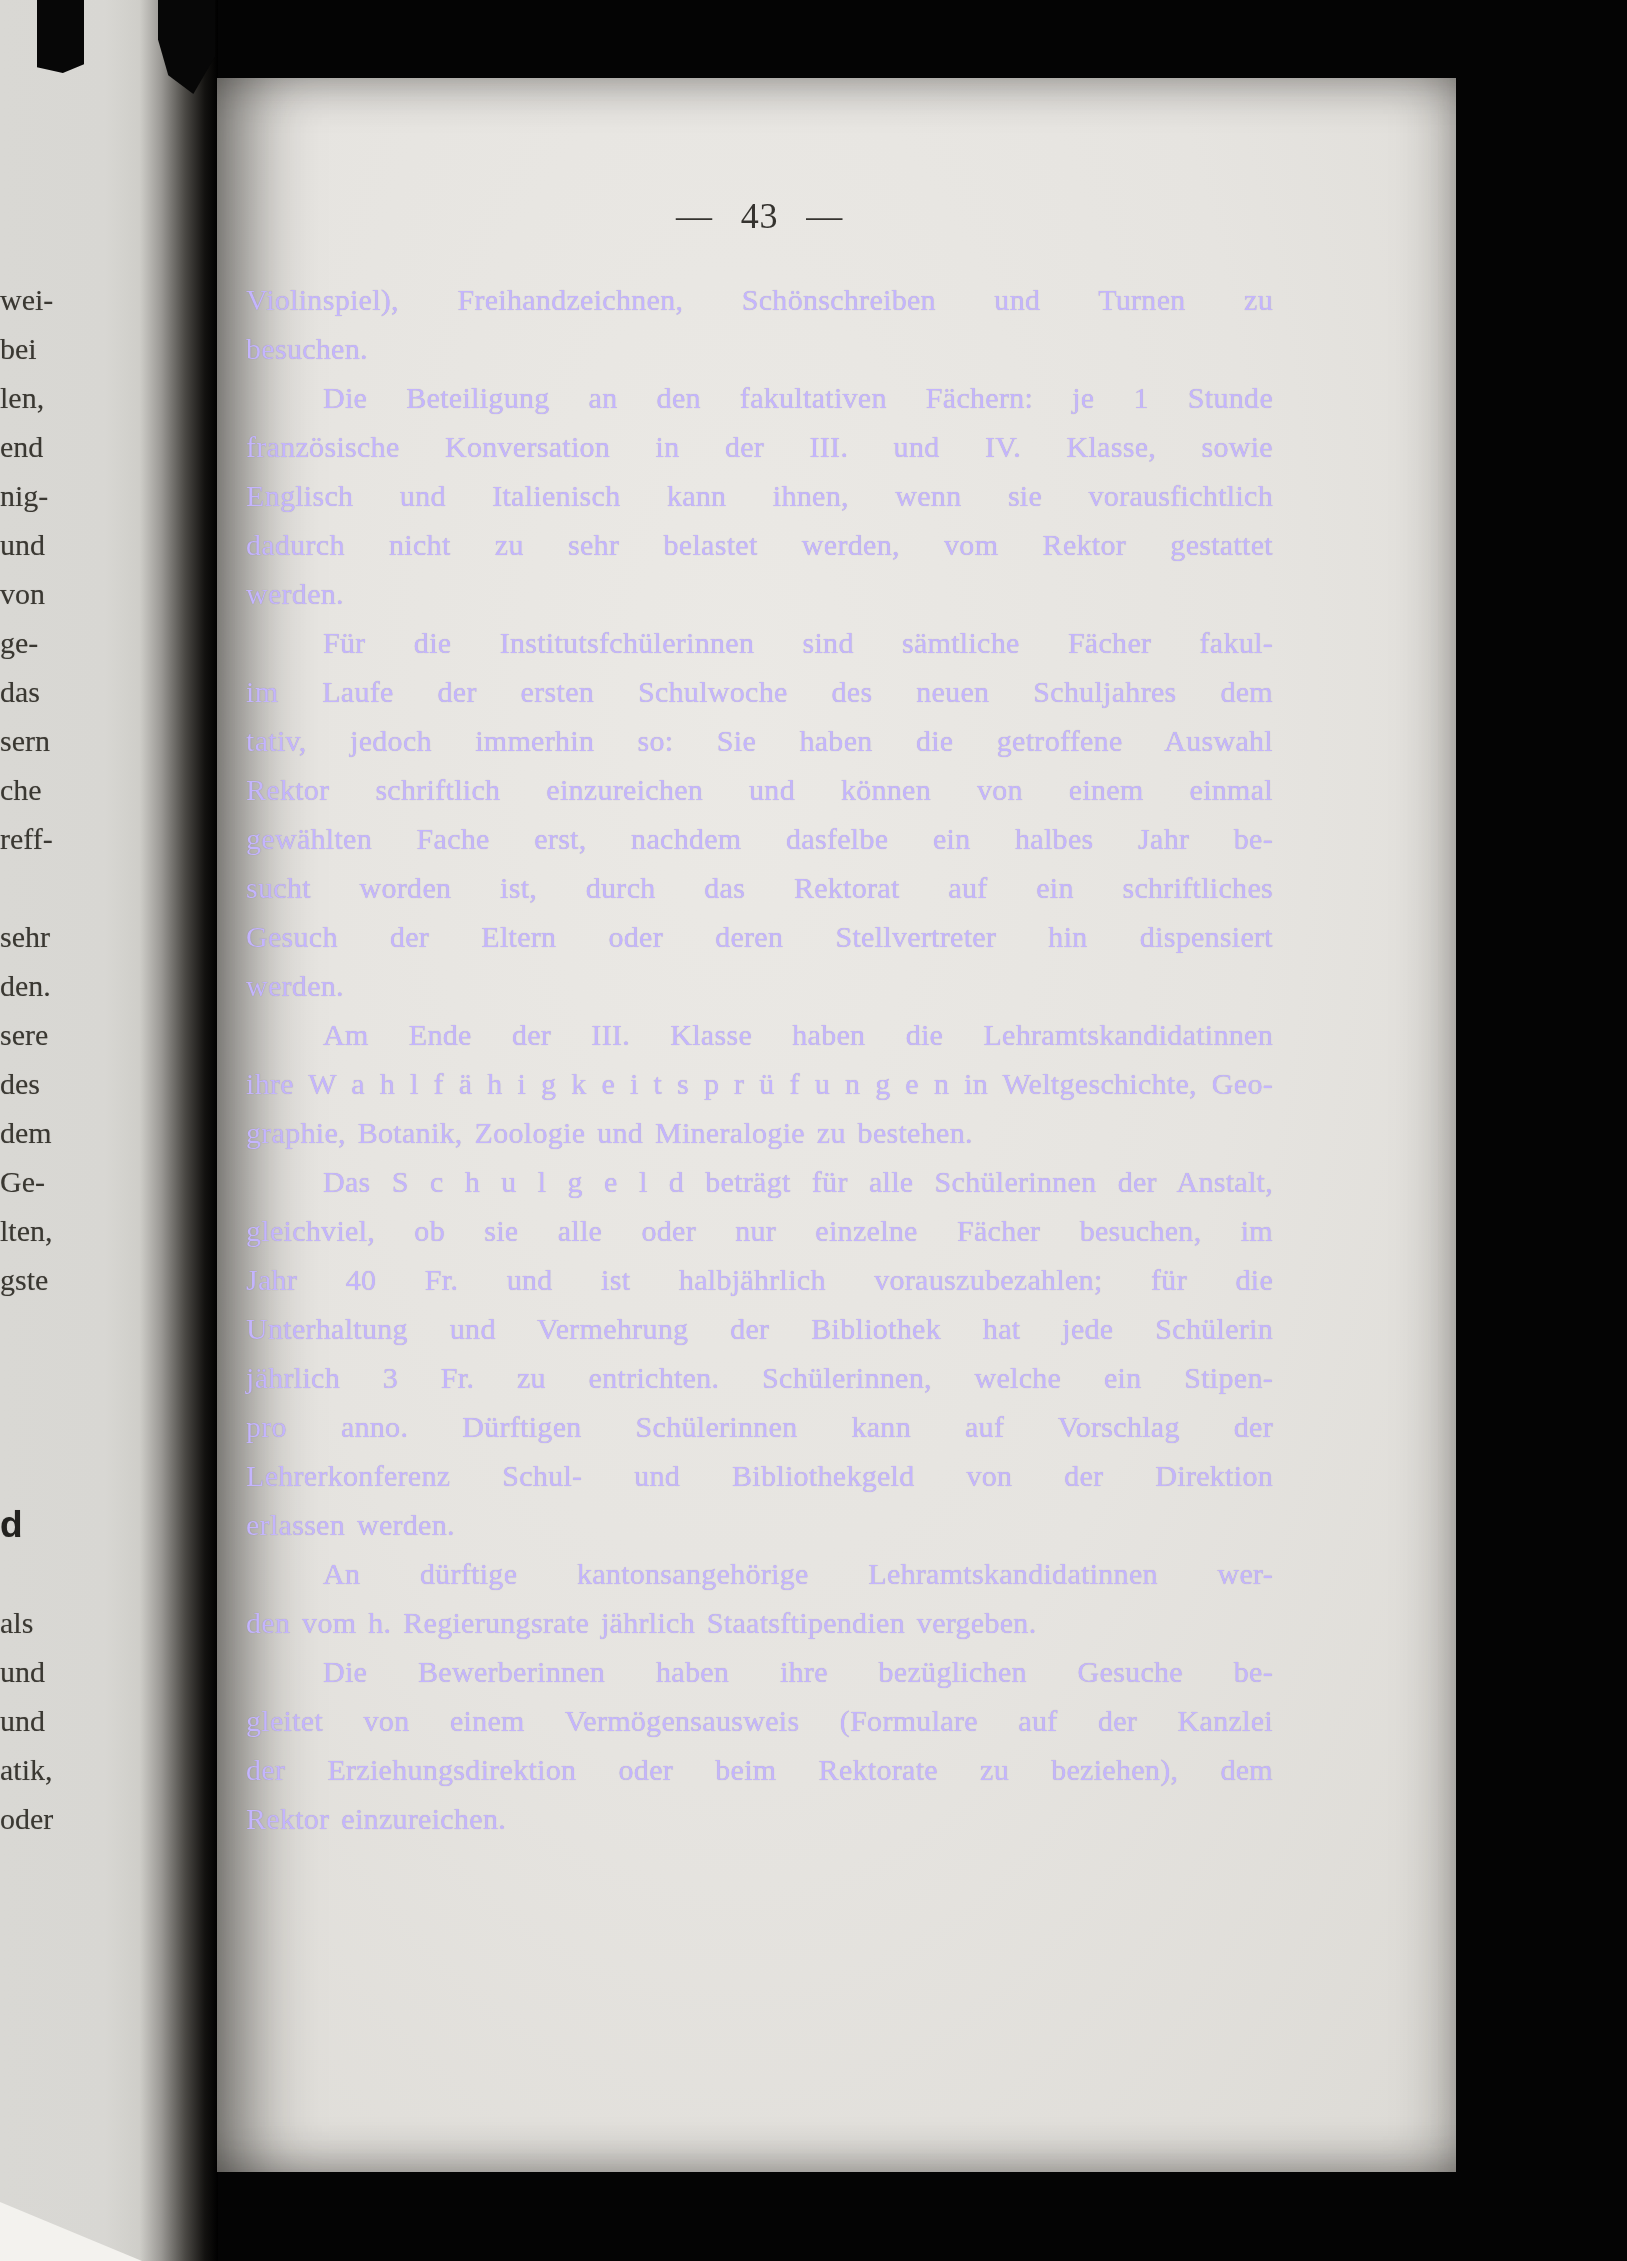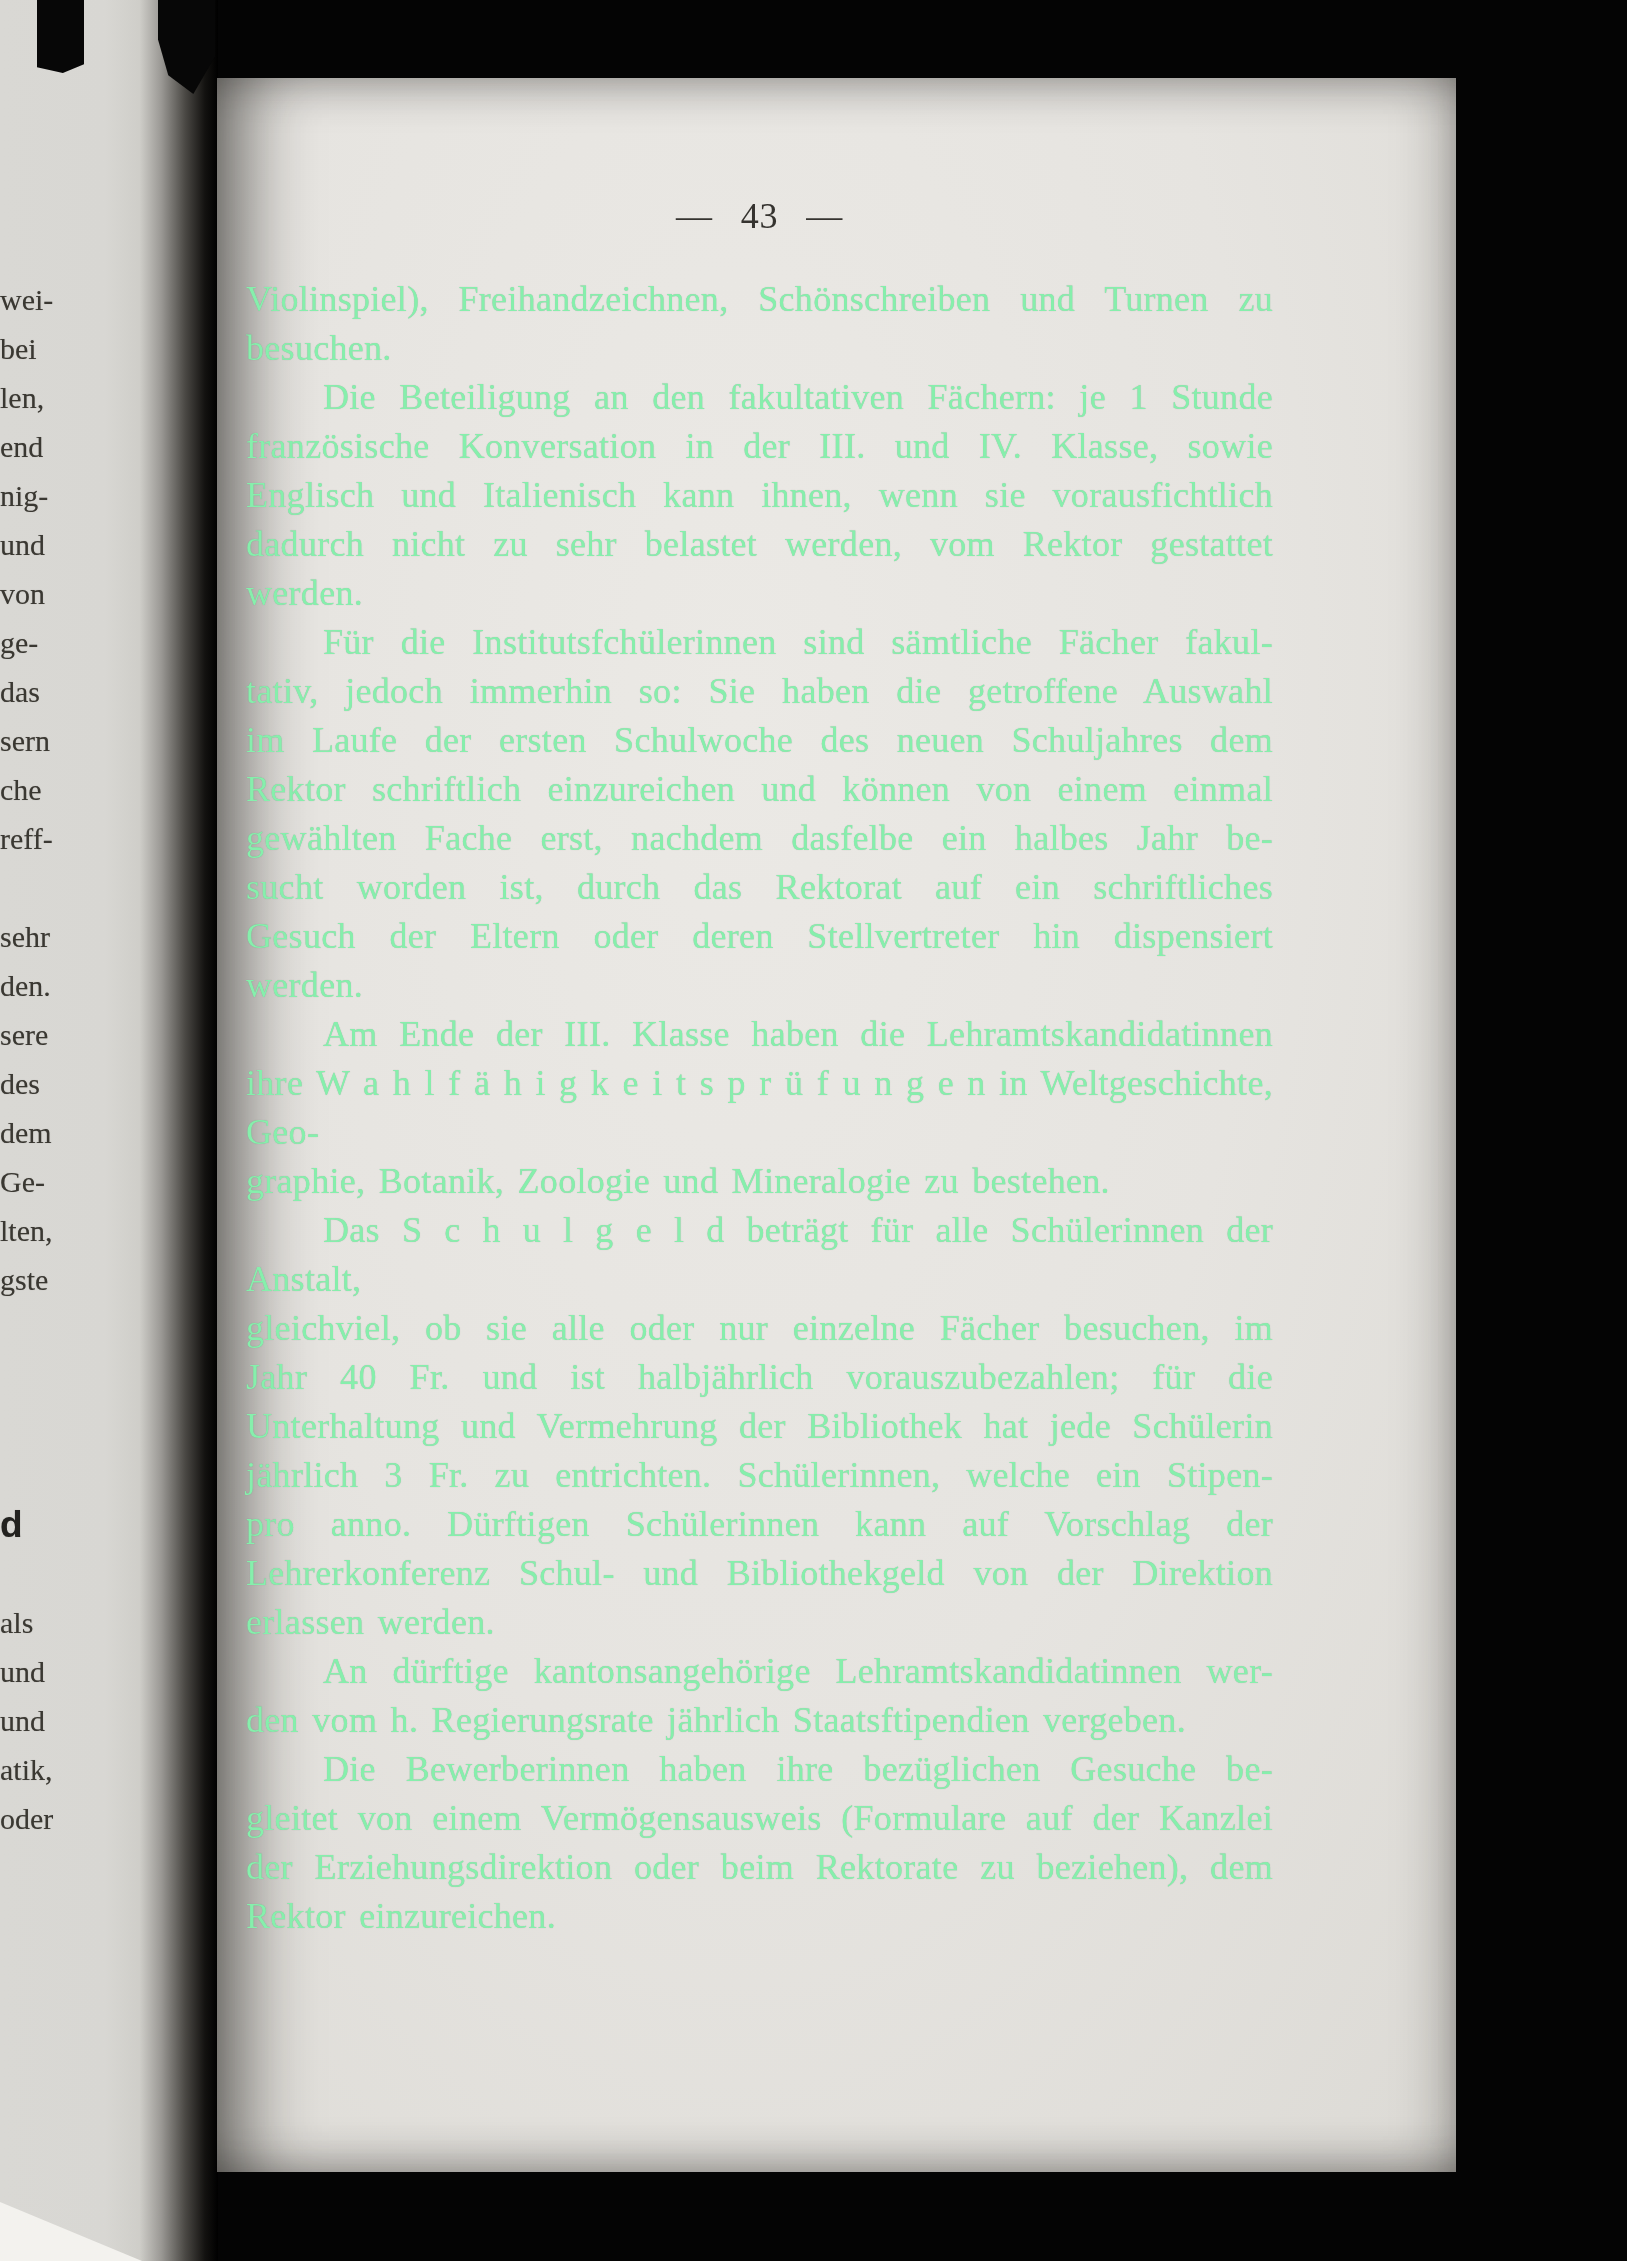--- a/index.html
+++ b/index.html
@@ -49,23 +49,23 @@
     text-align: center;
     font-size: 36px;
     color: #35332f;
     letter-spacing: 0.8px;
   }
   .header .pagenum { margin: 0 28px; }
   .text {
     position: absolute;
     left: 246px; top: 275px;
     width: 1027px;
-    font-size: 36px;
+    font-size: 30px;
     line-height: 49px;
-    color: #86efac;
+    color: #c4b5fd;
     text-shadow: 0 0 0.8px rgba(70,66,60,.35);
   }
   .line {
     text-align: justify;
     text-align-last: justify;
     letter-spacing: 0.3px;
     word-spacing: 4.1px;
     white-space: normal;
   }
   .line.last { text-align-last: left; }
@@ -154,22 +154,22 @@
       </div>
       <div class="para indent">
         <div class="line">Die Beteiligung an den fakultativen Fächern: je 1 Stunde</div>
         <div class="line">französische Konversation in der III. und IV. Klasse, sowie</div>
         <div class="line">Englisch und Italienisch kann ihnen, wenn sie vorausfichtlich</div>
         <div class="line">dadurch nicht zu sehr belastet werden, vom Rektor gestattet</div>
         <div class="line last">werden.</div>
       </div>
       <div class="para indent">
         <div class="line">Für die Institutsfchülerinnen sind sämtliche Fächer fakul-</div>
+        <div class="line">im Laufe der ersten Schulwoche des neuen Schuljahres dem</div>
         <div class="line">tativ, jedoch immerhin so: Sie haben die getroffene Auswahl</div>
-        <div class="line">im Laufe der ersten Schulwoche des neuen Schuljahres dem</div>
         <div class="line">Rektor schriftlich einzureichen und können von einem einmal</div>
         <div class="line">gewählten Fache erst, nachdem dasfelbe ein halbes Jahr be-</div>
         <div class="line">sucht worden ist, durch das Rektorat auf ein schriftliches</div>
         <div class="line">Gesuch der Eltern oder deren Stellvertreter hin dispensiert</div>
         <div class="line last">werden.</div>
       </div>
       <div class="para indent">
         <div class="line">Am Ende der III. Klasse haben die Lehramtskandidatinnen</div>
         <div class="line">ihre W a h l f ä h i g k e i t s p r ü f u n g e n in Weltgeschichte, Geo-</div>
         <div class="line last">graphie, Botanik, Zoologie und Mineralogie zu bestehen.</div>

